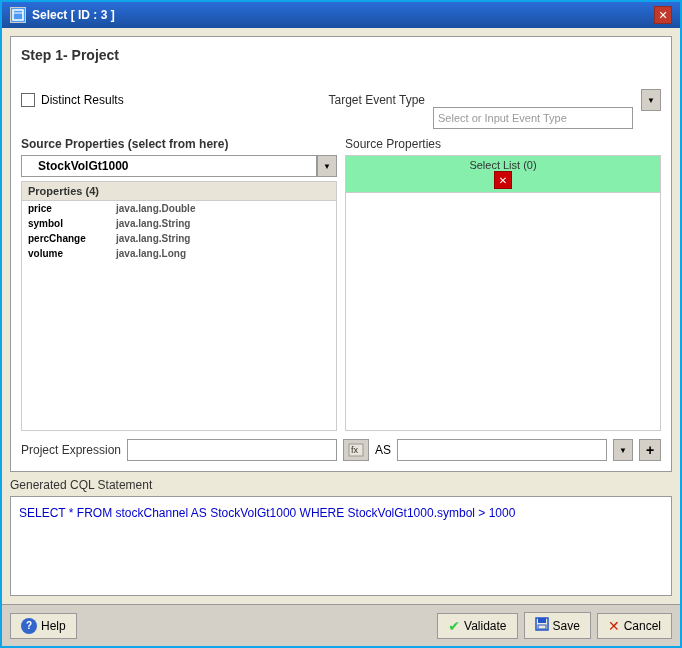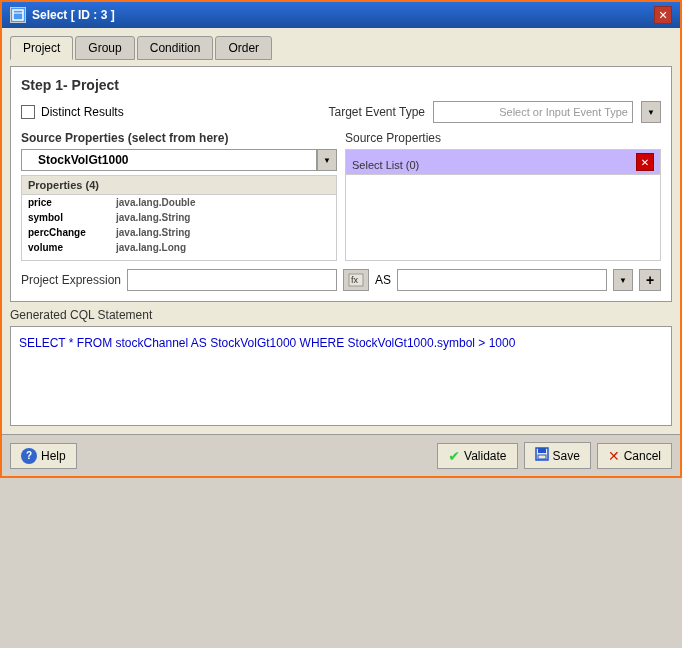--- a/index.html
+++ b/index.html
@@ -7,23 +7,23 @@
       font-family: Arial, sans-serif;
       font-size: 12px;
       background: #d4d0c8;
       width: 682px;
       height: 648px;
       overflow: hidden;
     }
 
     .window {
       width: 682px;
-      height: 478px;
+      height: 648px;
       background: #ece9d8;
-      border: 2px solid #f97316;
+      border: 2px solid #0ea5e9;
       display: flex;
       flex-direction: column;
     }
 
     .title-bar {
       background: linear-gradient(to bottom, #2a6dd9, #1a4fa0);
       color: white;
       padding: 4px 8px;
       display: flex;
       align-items: center;
@@ -151,21 +151,22 @@
 
     .event-select {
       width: 200px;
       height: 22px;
       border: 1px solid #999;
       background: white;
       font-size: 11px;
       padding: 0 4px;
       display: flex;
       align-items: center;
-      justify-content: flex-end;
+      justify-content: flex-start;
+      margin-top: 36px;
     }
 
     .dropdown-btn {
       width: 20px;
       height: 22px;
       background: #d4d0c8;
       border: 1px solid #999;
       display: flex;
       align-items: center;
       justify-content: center;
@@ -270,25 +271,26 @@
     .source-right-panel {
       flex: 1;
       border: 1px solid #ccc;
       display: flex;
       flex-direction: column;
       position: relative;
     }
 
     .source-right-header {
       display: flex;
-      align-items: flex-end;
+      align-items: center;
       justify-content: space-between;
-      background: #c4b5fd;
+      background: #86efac;
       padding: 3px 6px;
       border-bottom: 1px solid #ccc;
+      flex-direction: column;
     }
 
     .delete-btn {
       width: 18px;
       height: 18px;
       background: #cc0000;
       border: 1px solid #990000;
       display: flex;
       align-items: center;
       justify-content: center;
@@ -476,26 +478,20 @@
           <line x1="1" y1="4" x2="11" y2="4" stroke="white" stroke-width="1"></line>
         </svg>
       </div>
       <span class="title-text">Select [ ID : 3 ]</span>
     </div>
     <div class="title-close">✕</div>
   </div>
 
   <div class="window-content">
 
-    <div class="tabs">
-      <div class="tab active">Project</div>
-      <div class="tab">Group</div>
-      <div class="tab">Condition</div>
-      <div class="tab">Order</div>
-    </div>
 
     <div class="main-panel">
 
       <div class="step-title">Step 1- Project</div>
 
       <div class="distinct-row">
         <div class="distinct-left">
           <div class="checkbox"></div>
           <span>Distinct Results</span>
         </div>

